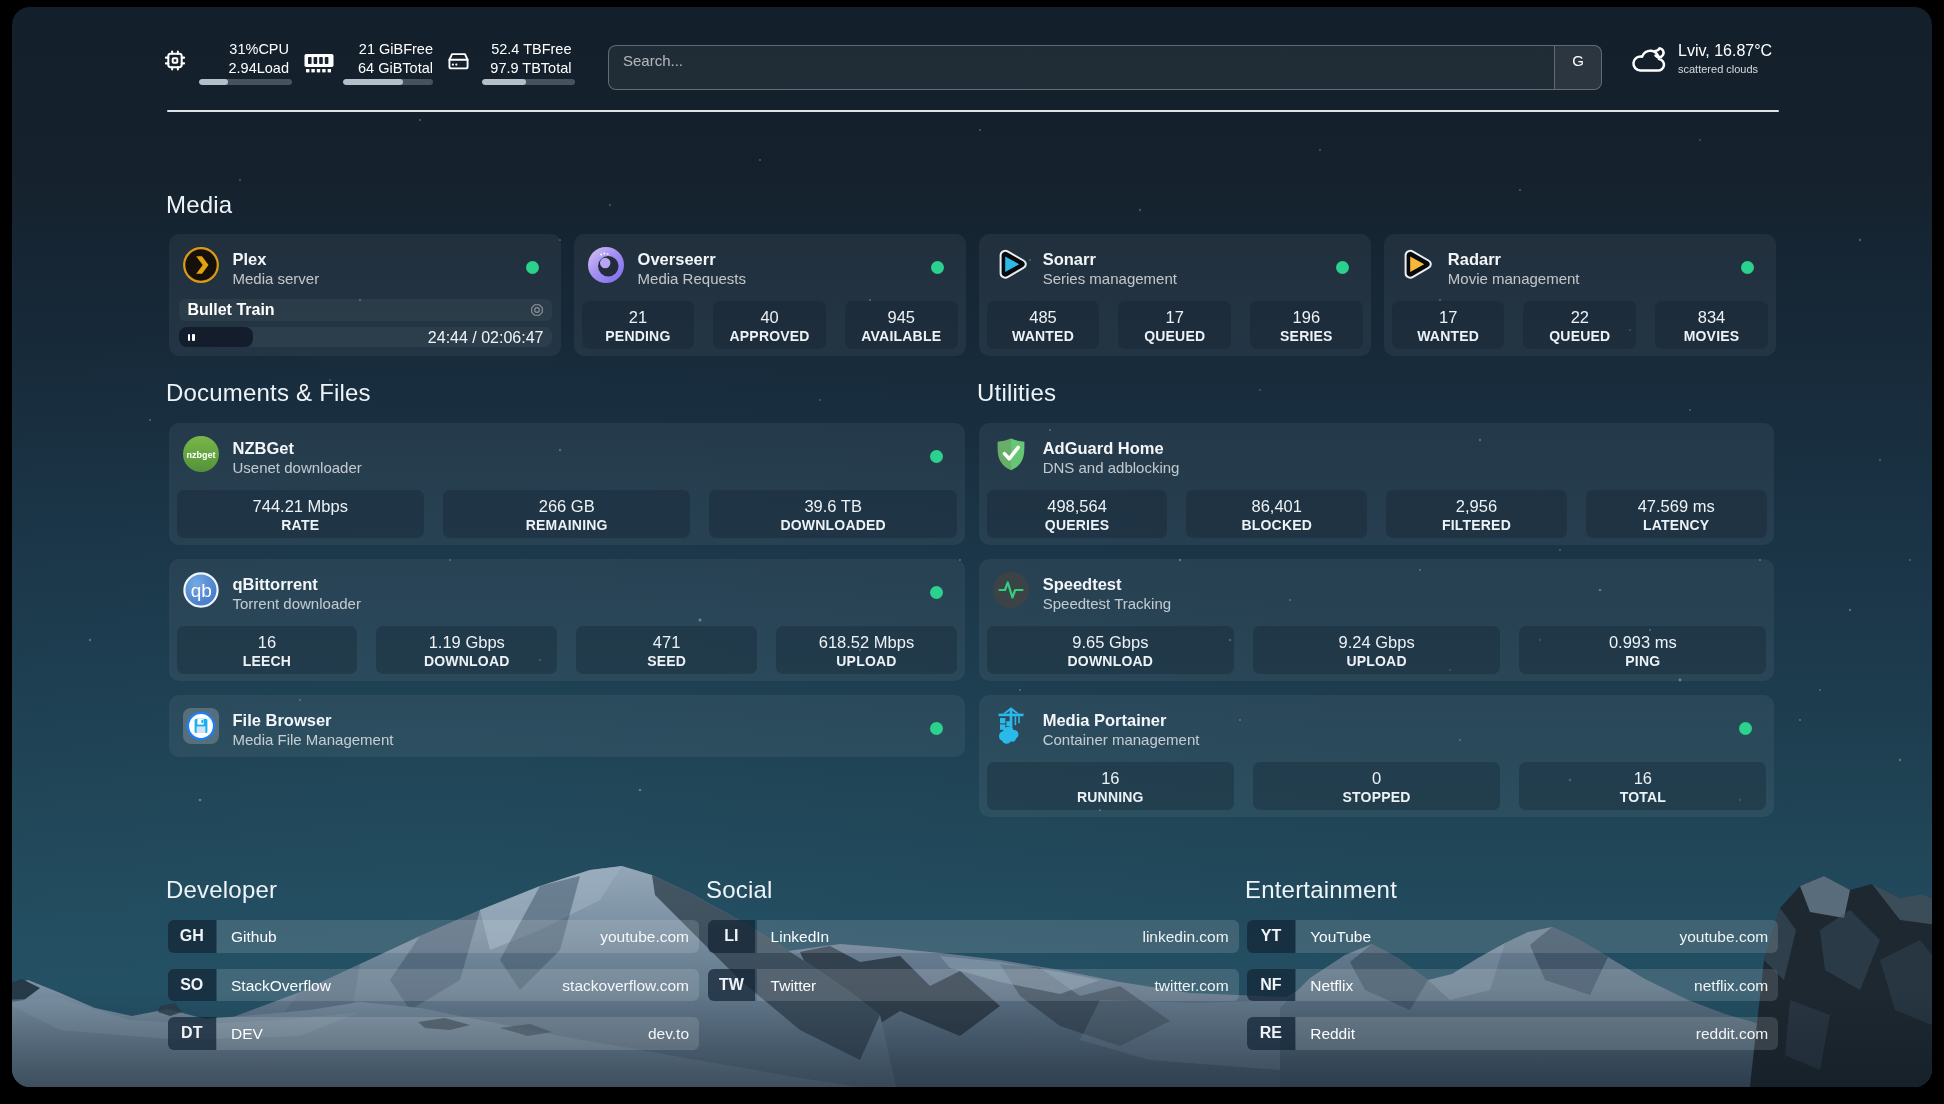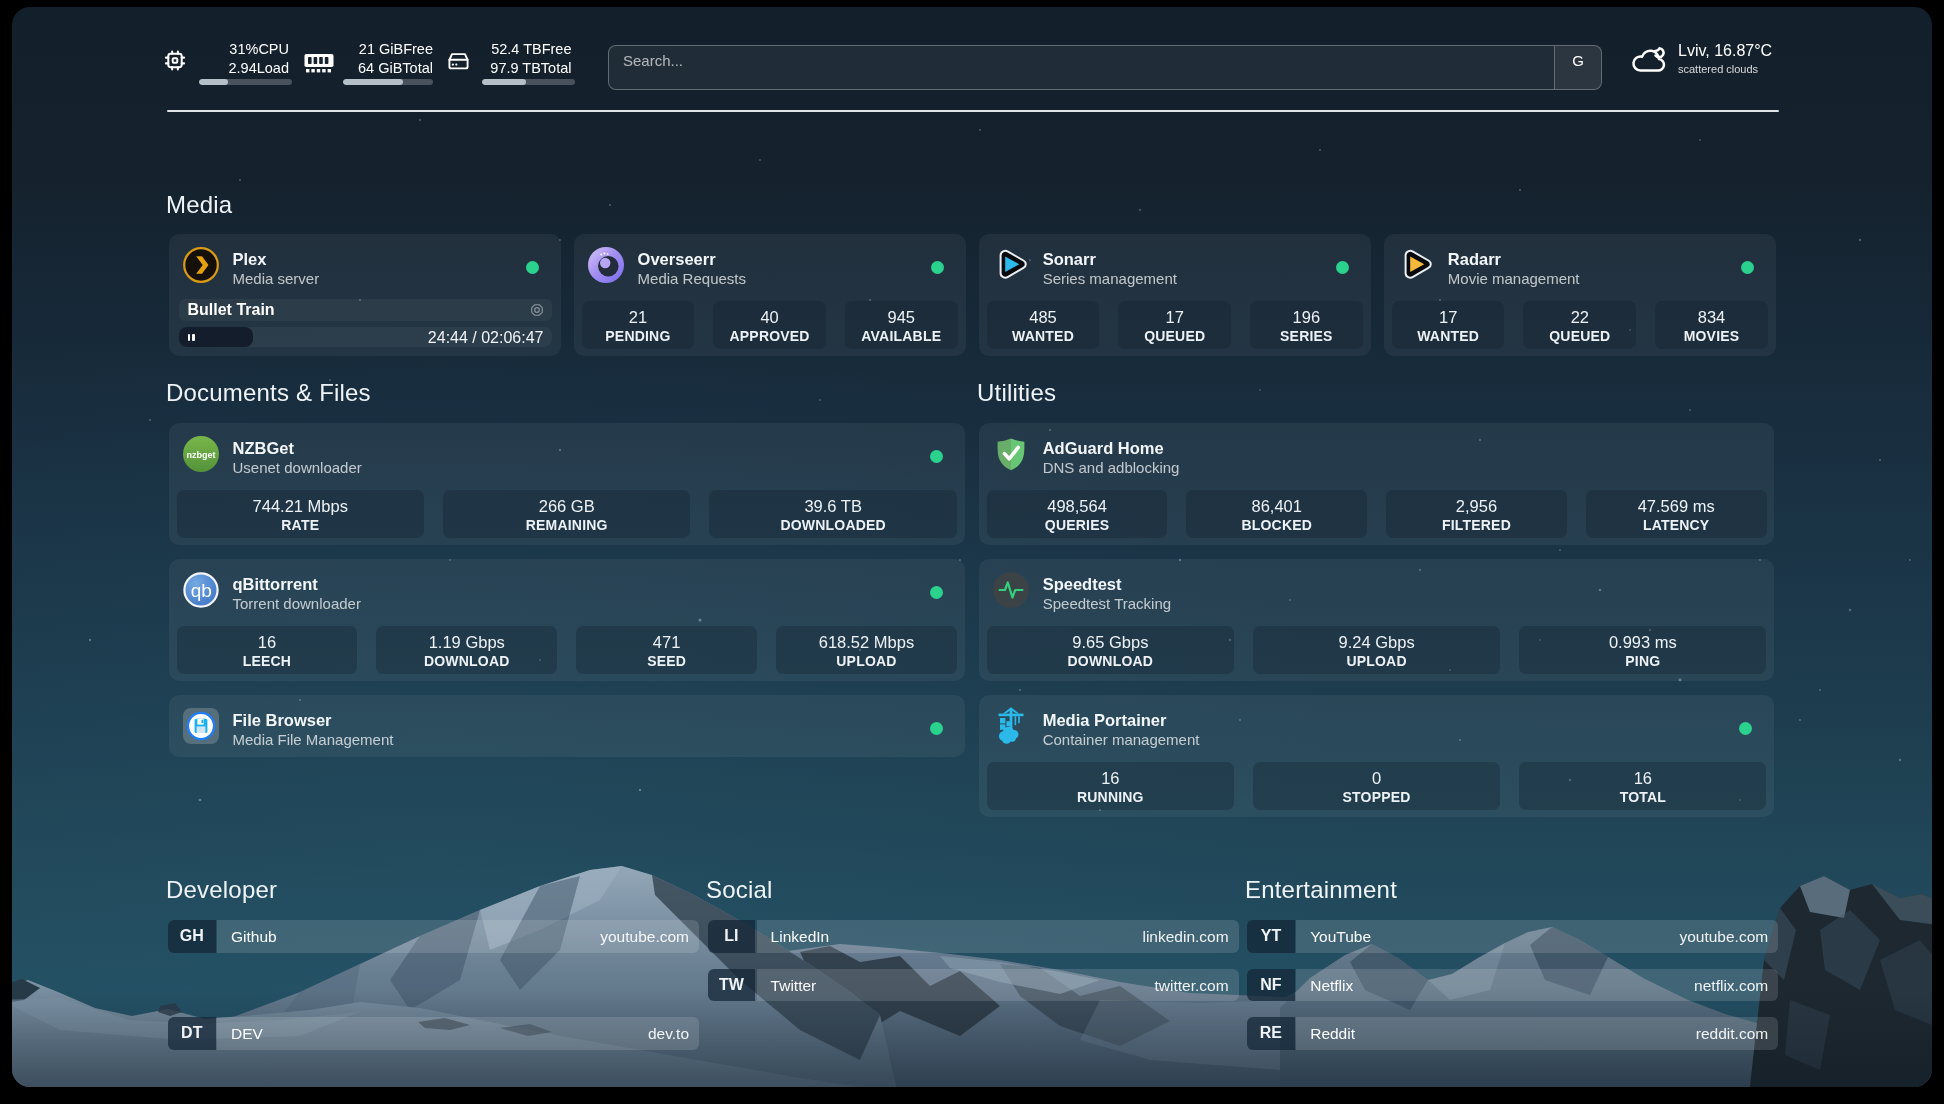--- a/index.html
+++ b/index.html
@@ -541,20 +541,27 @@
   <div class="sh" style="left:706px;top:876px;">Social</div>
   <div class="sh" style="left:1245px;top:876px;">Entertainment</div>
 
   <div class="bmrow" style="left:168px;top:920px;width:531px;">
     <span class="bmabbr">GH</span>
         <span class="bmbody">
           <span class="bmname">Github</span>
           <span class="bmurl">youtube.com</span>
         </span>
   </div>
+  <div class="bmrow" style="left:168px;top:968.6px;width:531px;">
+    <span class="bmabbr">SO</span>
+        <span class="bmbody">
+          <span class="bmname">StackOverflow</span>
+          <span class="bmurl">stackoverflow.com</span>
+        </span>
+  </div>
   <div class="bmrow" style="left:168px;top:1017.2px;width:531px;">
     <span class="bmabbr">DT</span>
         <span class="bmbody">
           <span class="bmname">DEV</span>
           <span class="bmurl">dev.to</span>
         </span>
   </div>
 
   <div class="bmrow" style="left:707.6px;top:920px;width:531px;">
     <span class="bmabbr">LI</span>

